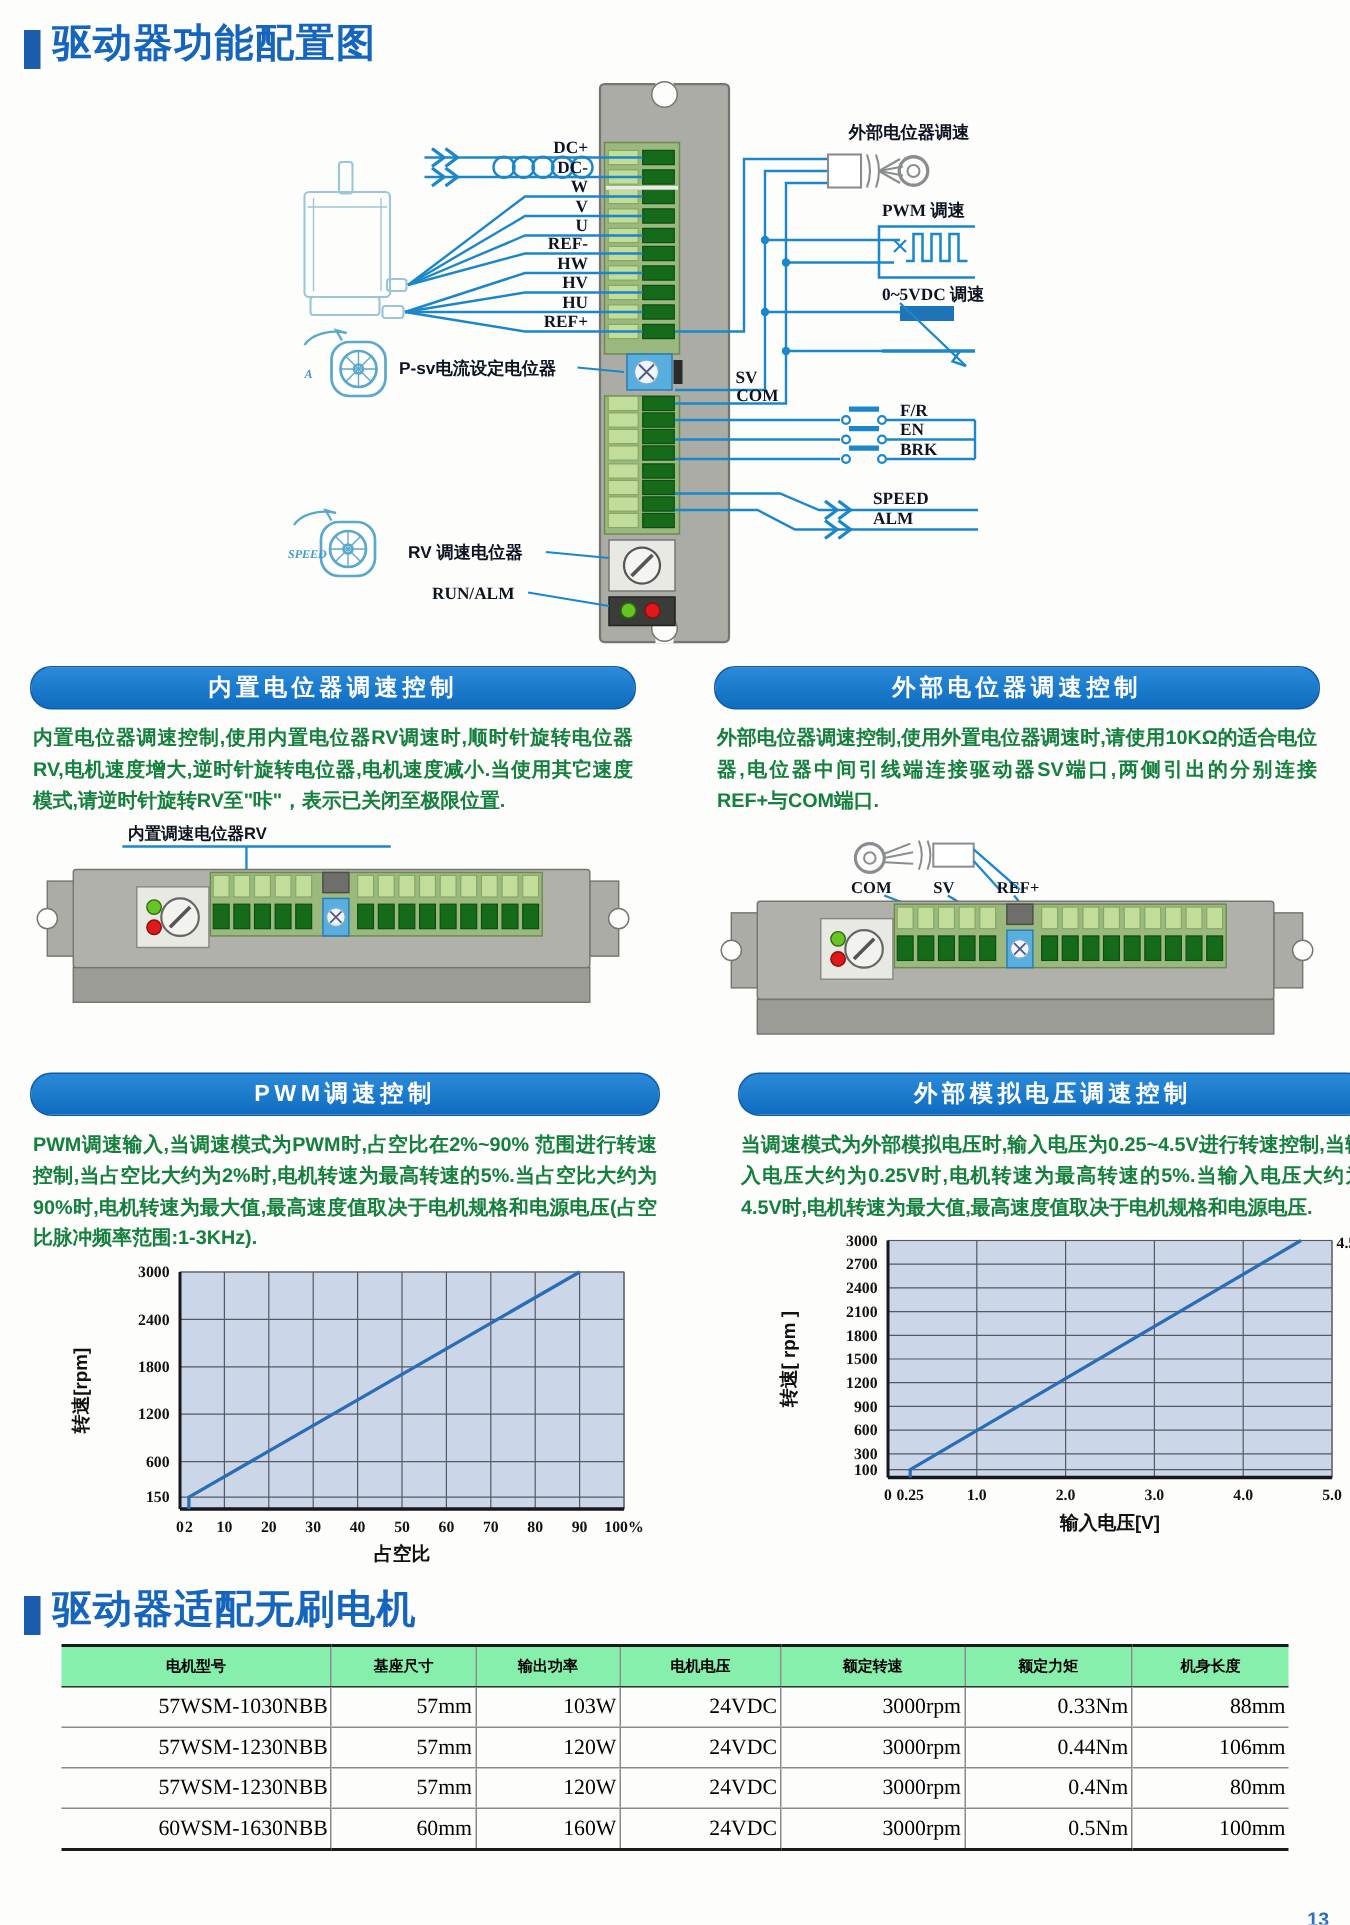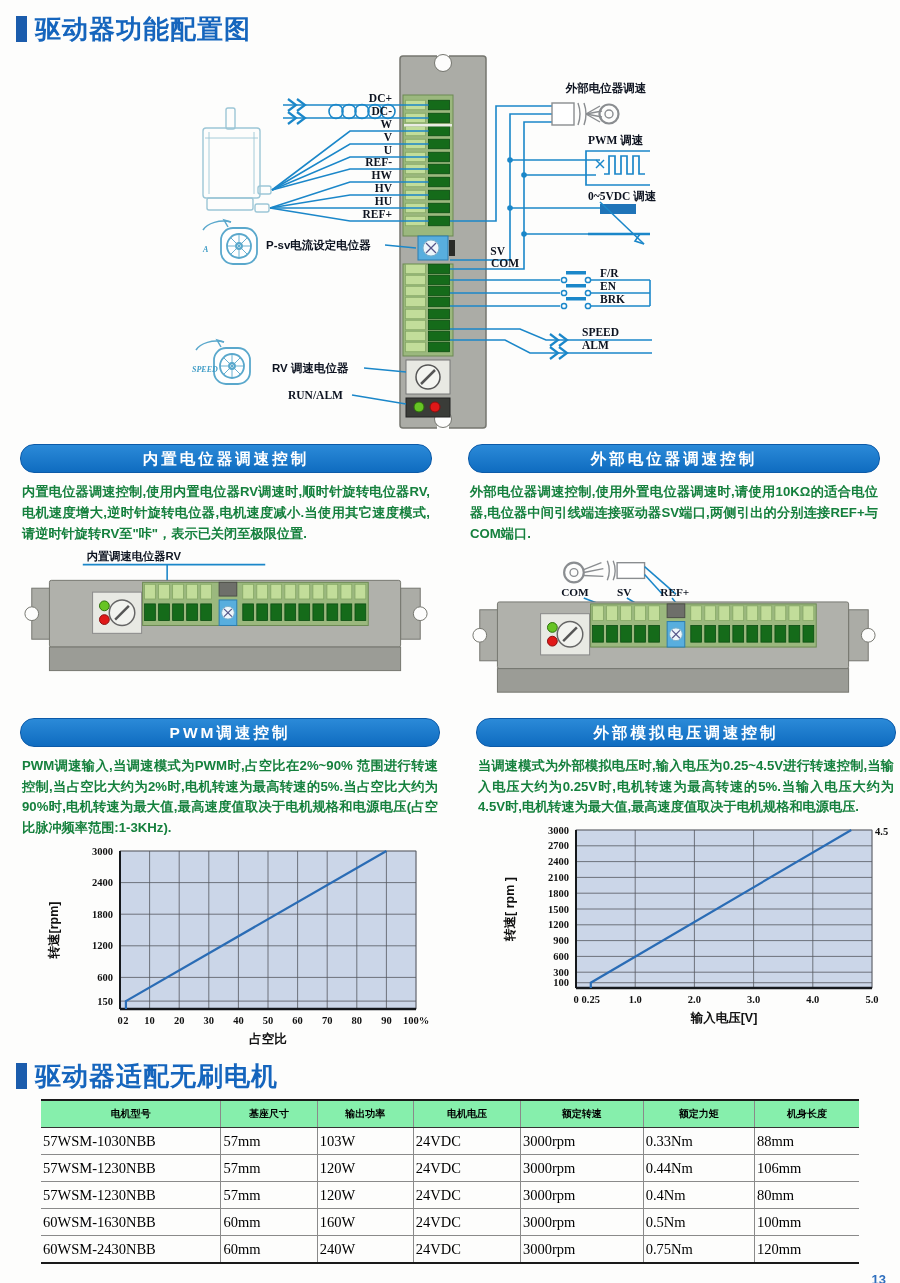--- a/index.html
+++ b/index.html
@@ -1,39 +1,39 @@
 <!DOCTYPE html>
 <html><head>
 <meta charset="utf-8">
 <style>
   html,body{margin:0;padding:0}
   body{width:900px;height:1283px;background:#fdfdfc;position:relative;overflow:hidden;
        font-family:"Liberation Sans",sans-serif;}
-  .titlebar{display:flex;align-items:center;padding:12px 0 2px 16px;height:34px}
+  .titlebar{display:flex;align-items:flex-end;padding:12px 0 2px 16px;height:34px}
   .titlebar .bar{width:11px;height:26px;background:#1b5cac;margin-right:8px}
   .titlebar .t{font-size:26px;font-weight:800;color:#1565bd;letter-spacing:1px}
   #diagram{display:block}
-  .cols{display:grid;grid-template-columns:1fr 1fr;column-gap:36px;padding:0 20px}
+  .cols{display:grid;grid-template-columns:1fr 1fr;column-gap:52px;padding:0 20px}
   .pill{background:linear-gradient(#2b8ad8,#0f6cc0);border:1px solid #0c5aa8;border-radius:14px;
         color:#fff;text-align:center;font-size:15.5px;font-weight:800;height:27px;line-height:27px;
         letter-spacing:3px}
   .para{margin:9px 2px 2px;font-size:13.2px;font-weight:700;line-height:1.58;color:#15803d;
         text-align:justify}
   .figsvg{display:block;width:100%;margin-top:2px}
   .row2{margin-top:24px}
   .chartsvg{display:block;margin-top:2px}
   .dlab{font:700 11.5px "Liberation Serif",serif;fill:#0d1320}
   .dcjk{font:800 11.5px "Liberation Sans",sans-serif;fill:#0d1320}
   .dteal{font:italic 700 8px "Liberation Serif",serif;fill:#3f9cc6}
   .ctick{font:700 10.5px "Liberation Serif",serif;fill:#111}
   .caxis{font:800 12.5px "Liberation Sans",sans-serif;fill:#111}
   .motors{width:818px;margin:4px 0 0 41px;border-collapse:collapse;font-family:"Liberation Serif",serif}
   .motors th{background:#86efac;font-family:"Liberation Sans",sans-serif;font-size:10px;font-weight:700;
         height:24px;border-top:2.5px solid #1a1a1a;border-bottom:1.3px solid #333;padding:1px 2px}
-  .motors td{font-size:14.5px;height:26px;text-align:left;border-bottom:1px solid #8a8a8a;padding:0 2px}
+  .motors td{font-size:14.5px;height:26px;text-align:right;border-bottom:1px solid #8a8a8a;padding:0 2px}
   .motors tr:last-child td{border-bottom:2.5px solid #1a1a1a}
   .motors td+td,.motors th+th{border-left:1px solid #8a8a8a}
   .motors th:first-child,.motors td:first-child{width:22%}
   .pagefoot{position:absolute;right:14px;bottom:-4px;color:#2f6fbe;font-size:13px;font-weight:700}
 </style>
 </head>
 <body>
 
 <svg width="0" height="0" style="position:absolute" xmlns:xlink="http://www.w3.org/1999/xlink" aria-hidden="true">
   <defs>
@@ -485,25 +485,16 @@
       </tr>
       <tr>
         <td>60WSM-1630NBB</td>
         <td>60mm</td>
         <td>160W</td>
         <td>24VDC</td>
         <td>3000rpm</td>
         <td>0.5Nm</td>
         <td>100mm</td>
       </tr>
-      <tr>
-        <td>60WSM-2430NBB</td>
-        <td>60mm</td>
-        <td>240W</td>
-        <td>24VDC</td>
-        <td>3000rpm</td>
-        <td>0.75Nm</td>
-        <td>120mm</td>
-      </tr>
     </tbody>
 </table>
 
 <div class="pagefoot">13</div>
 
 </body></html>

